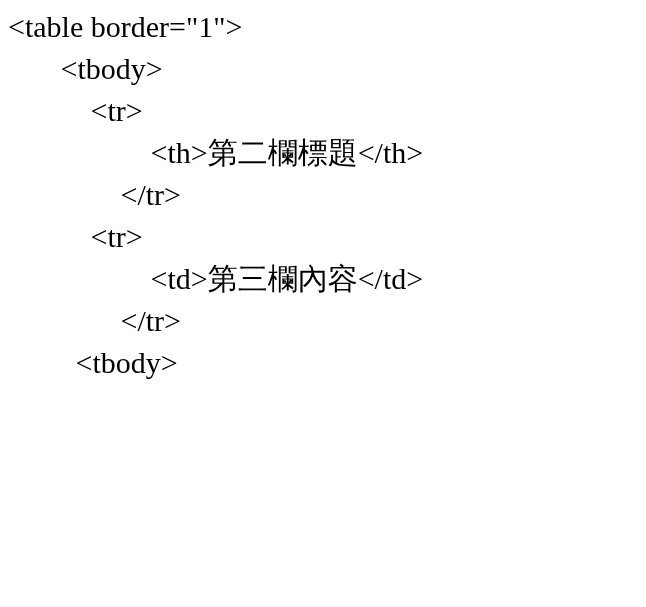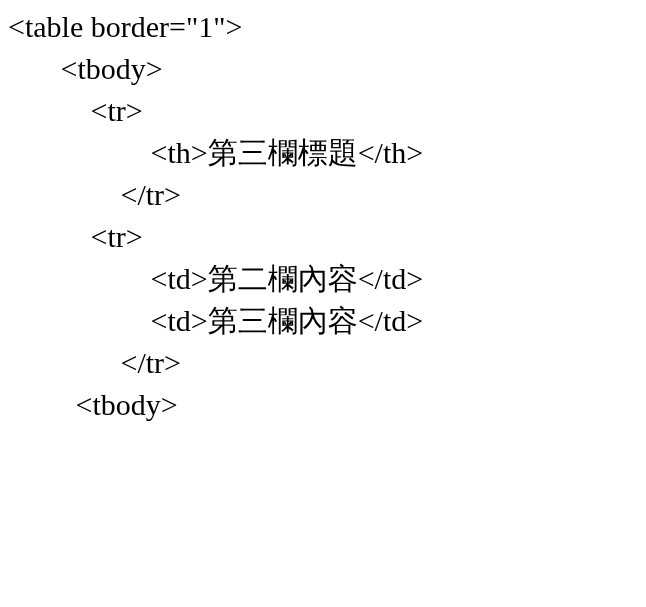--- a/index.html
+++ b/index.html
@@ -28,20 +28,19 @@
       letter-spacing: 0px;
     }
   </style>
 </head>
 <body>
 
 <div class="code-snippet">
   <div class="code-line">&lt;table border="1"&gt;</div>
   <div class="code-line">       &lt;tbody&gt;</div>
   <div class="code-line">           &lt;tr&gt;</div>
-  <div class="code-line">                   &lt;th&gt;第三欄標題&lt;/th&gt;</div>
+  <div class="code-line">                   &lt;th&gt;第二欄標題&lt;/th&gt;</div>
   <div class="code-line">               &lt;/tr&gt;</div>
   <div class="code-line">           &lt;tr&gt;</div>
-  <div class="code-line">                   &lt;td&gt;第二欄內容&lt;/td&gt;</div>
   <div class="code-line">                   &lt;td&gt;第三欄內容&lt;/td&gt;</div>
   <div class="code-line">               &lt;/tr&gt;</div>
   <div class="code-line">         &lt;tbody&gt;</div>
 </div>
 
 </body></html>

